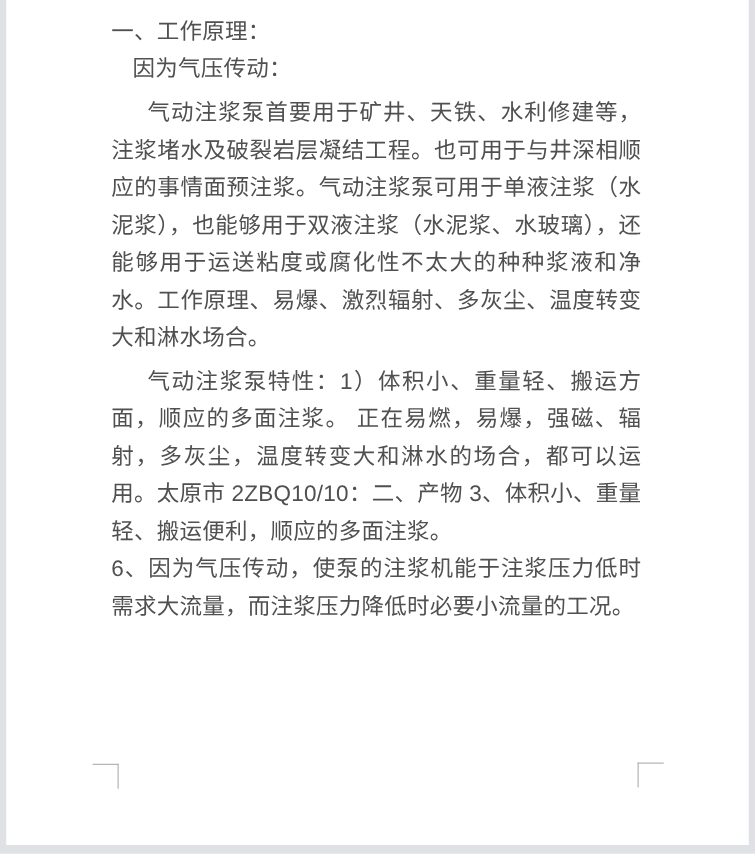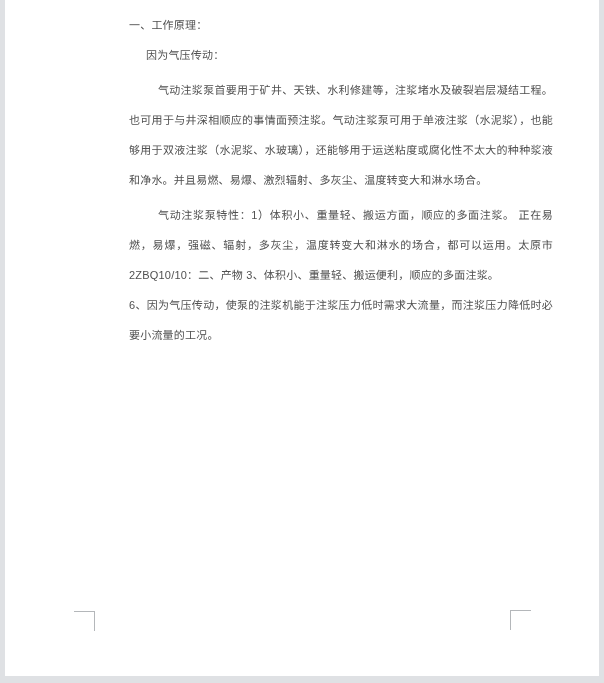--- a/index.html
+++ b/index.html
@@ -25,25 +25,24 @@
     width: 594px;
     height: 676px;
     background: #ffffff;
   }
   .text-block {
     position: absolute;
     left: 84px;
     top: 10px;
     width: 424px;
     color: #505050;
-    font-size: 11px;
+    font-size: 18px;
     line-height: 30px;
     text-align: justify;
     letter-spacing: 0.2px;
-    margin-left: 40px;
   }
   .text-block p {
     margin: 0 0 5px 0;
   }
   .text-block p.m0 {
     margin-bottom: 0;
   }
   .ind-small {
     text-indent: 17px;
   }
@@ -70,20 +69,20 @@
   }
 </style>
 </head>
 <body>
 
 <div class="app-bg">
   <div class="page">
     <div class="text-block">
       <p class="m0">一、工作原理：</p>
       <p class="ind-small">因为气压传动：</p>
-      <p class="ind-first">气动注浆泵首要用于矿井、天铁、水利修建等，注浆堵水及破裂岩层凝结工程。也可用于与井深相顺应的事情面预注浆。气动注浆泵可用于单液注浆（水泥浆），也能够用于双液注浆（水泥浆、水玻璃），还能够用于运送粘度或腐化性不太大的种种浆液和净水。并且易燃、易爆、激烈辐射、多灰尘、温度转变大和淋水场合。</p>
+      <p class="ind-first">气动注浆泵首要用于矿井、天铁、水利修建等，注浆堵水及破裂岩层凝结工程。也可用于与井深相顺应的事情面预注浆。气动注浆泵可用于单液注浆（水泥浆），也能够用于双液注浆（水泥浆、水玻璃），还能够用于运送粘度或腐化性不太大的种种浆液和净水。工作原理、易爆、激烈辐射、多灰尘、温度转变大和淋水场合。</p>
       <p class="ind-first m0">气动注浆泵特性：1）体积小、重量轻、搬运方面，顺应的多面注浆。 正在易燃，易爆，强磁、辐射，多灰尘，温度转变大和淋水的场合，都可以运用。太原市 2ZBQ10/10：二、产物 3、体积小、重量轻、搬运便利，顺应的多面注浆。</p>
       <p>6、因为气压传动，使泵的注浆机能于注浆压力低时需求大流量，而注浆压力降低时必要小流量的工况。</p>
     </div>
     <div class="crop-mark bl"></div>
     <div class="crop-mark br"></div>
   </div>
 </div>
 
 </body></html>

